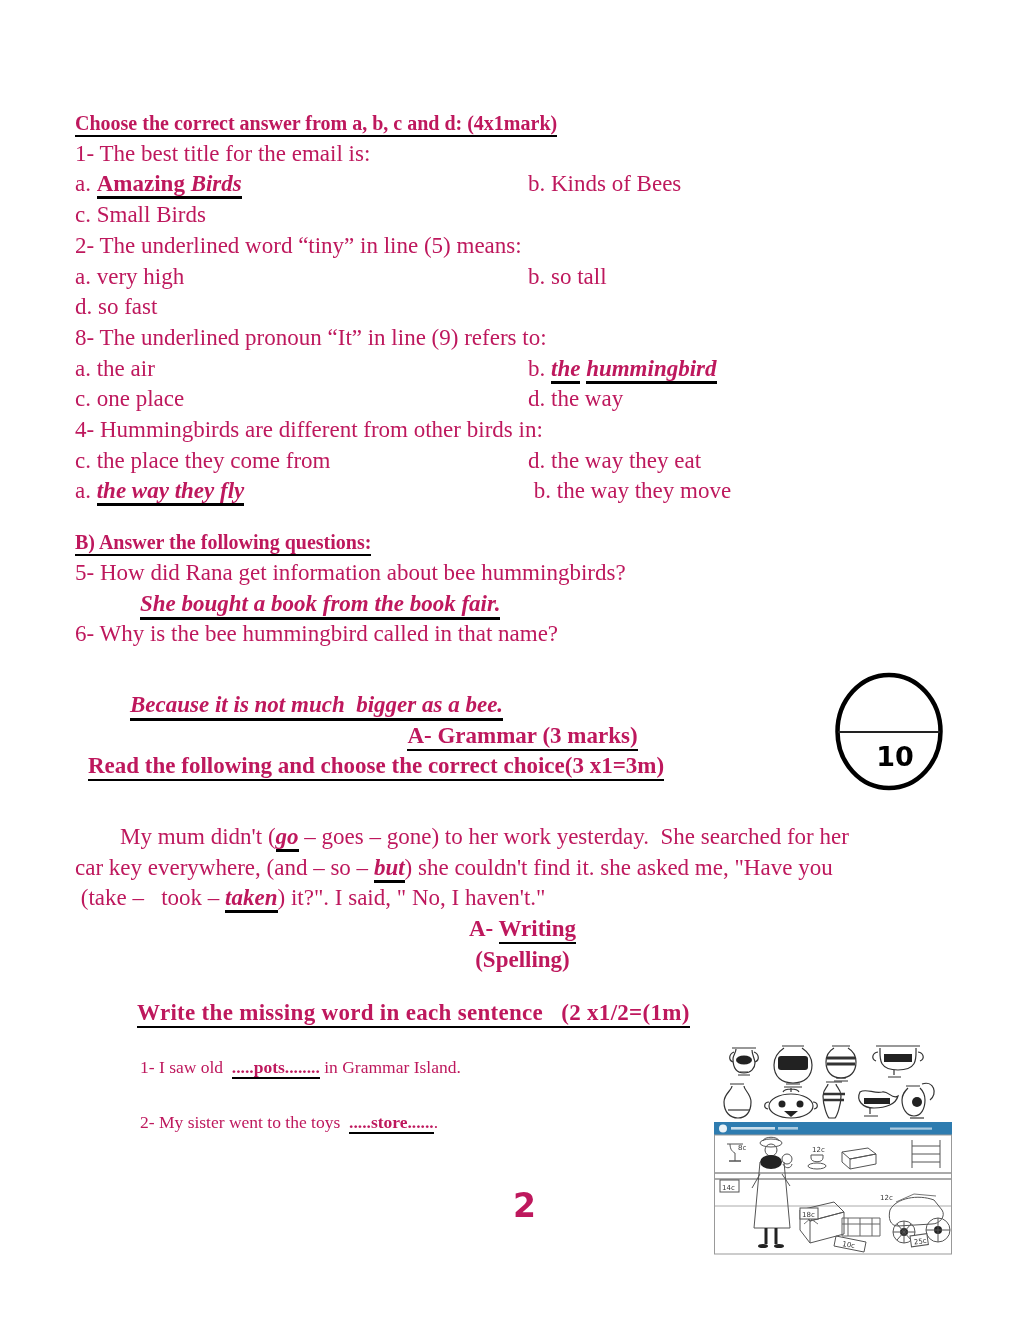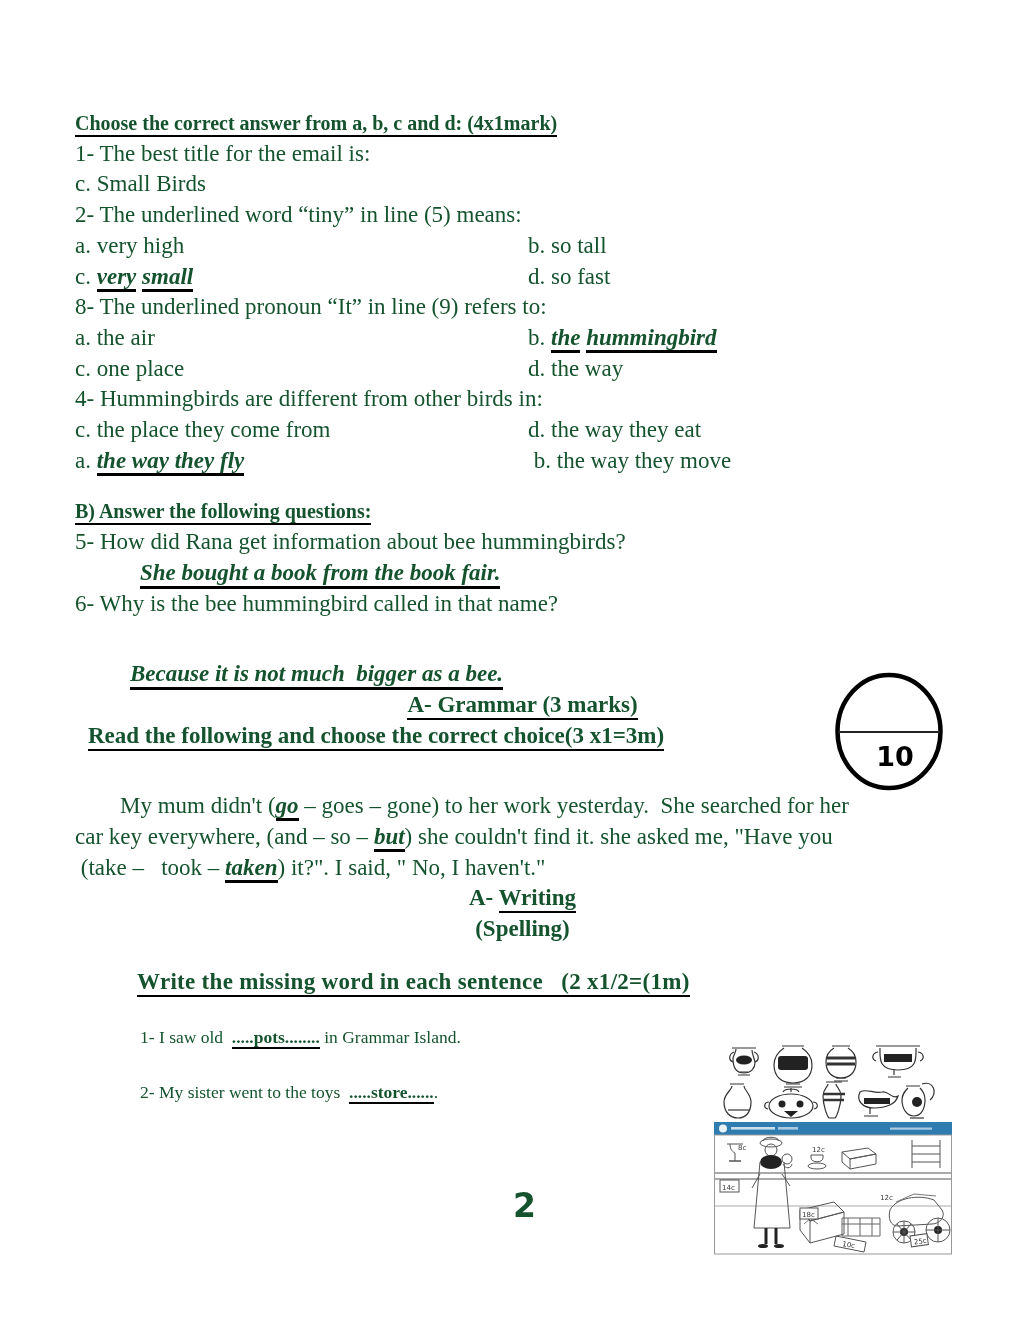--- a/index.html
+++ b/index.html
@@ -1,18 +1,18 @@
 <!DOCTYPE html>
 <html><head>
 <meta charset="utf-8">
 <style>
   html,body { margin:0; padding:0; background:#ffffff; }
   .page {
     position:relative; width:1020px; height:1320px;
-    background:#ffffff; color:#14532d; overflow:hidden;
+    background:#ffffff; color:#be185d; overflow:hidden;
     font-family:"Liberation Serif", serif;
   }
   .flow { position:absolute; left:75px; top:108px; width:895px; }
   .line { font-size:23px; line-height:30.7px; white-space:pre-wrap; }
   .h-main { font-size:20px; font-weight:bold; }
   .u2 { border-bottom:2.5px solid #000; padding-bottom:1px; }
   .opt-row { display:flex; }
   .opt-left { flex:0 0 453px; white-space:pre-wrap; }
   .opt-right { flex:1; white-space:pre-wrap; }
   .ans { font-weight:bold; border-bottom:3px solid #000; }
@@ -42,30 +42,33 @@
 <body>
 
 <div class="page">
 
   <div class="flow">
 
     <div class="line h-main"><span class="u2">Choose the correct answer from a, b, c and d: (4x1mark)</span></div>
 
     <div class="line">1- The best title for the email is:</div>
     <div class="line opt-row">
+      <span class="opt-left"><span>a. </span><span class="ans"><span>Amazing</span><span class="it"> Birds</span></span></span>
+      <span class="opt-right">b. Kinds of Bees</span>
+    </div>
+    <div class="line opt-row">
       <span class="opt-left">c. Small Birds</span>
     </div>
 
     <div class="line">2- The underlined word “tiny” in line (5) means:</div>
     <div class="line opt-row">
       <span class="opt-left">a. very high</span>
       <span class="opt-right">b. so tall</span>
     </div>
     <div class="line opt-row">
-      <span class="opt-left"><span>c. </span><span class="ans it">very</span> <span class="ans it">small</span></span>
       <span class="opt-right">d. so fast</span>
     </div>
 
     <div class="line">8- The underlined pronoun “It” in line (9) refers to:</div>
     <div class="line opt-row">
       <span class="opt-left">a. the air</span>
       <span class="opt-right"><span>b. </span><span class="ans it">the</span> <span class="ans it">hummingbird</span></span>
     </div>
     <div class="line opt-row">
       <span class="opt-left">c. one place</span>

